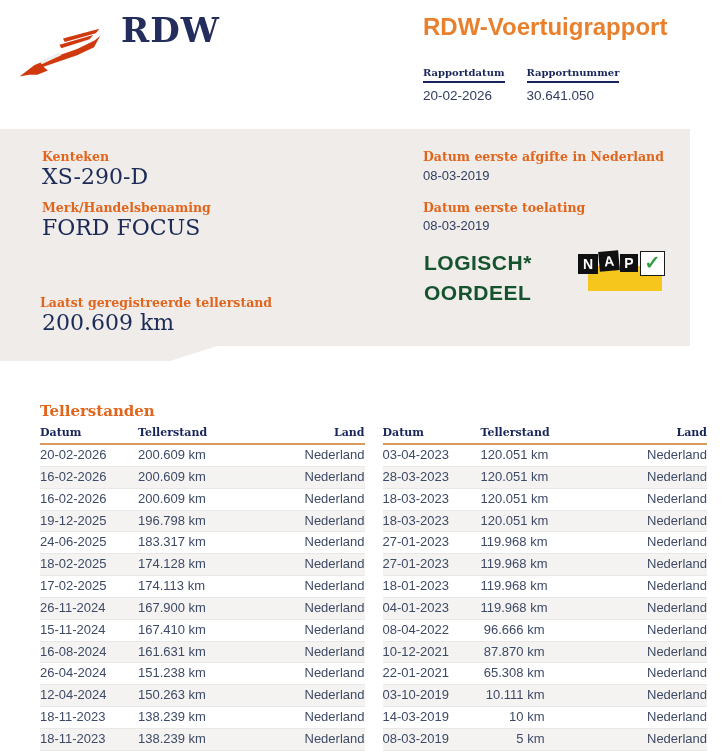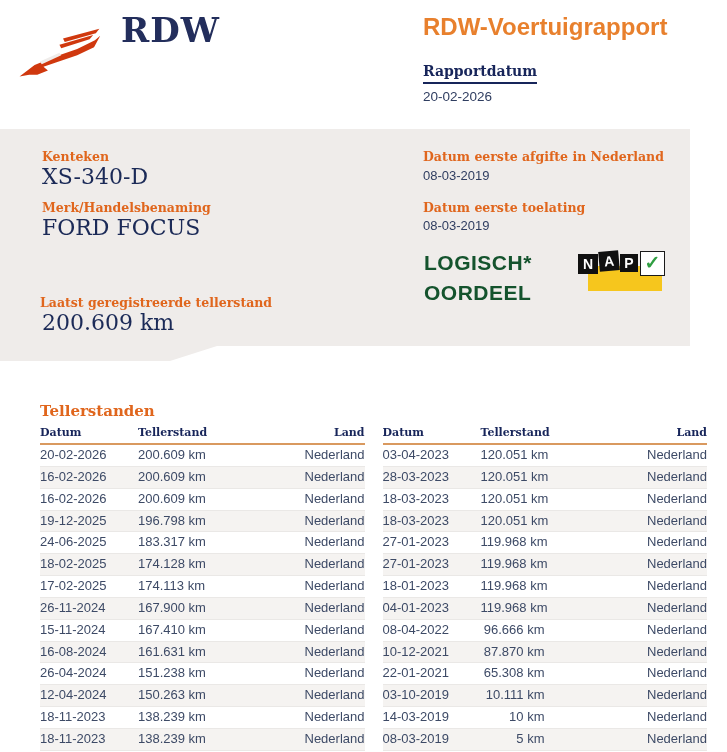--- a/index.html
+++ b/index.html
@@ -10,21 +10,21 @@
   .header{position:relative;width:727px;height:129px;background:#fff;}
   .logo{position:absolute;left:8px;top:6px;width:102px;height:80px;}
   .wordmark{position:absolute;left:121px;top:10px;
             font-family:"DejaVu Serif",serif;font-weight:bold;font-size:34px;
             letter-spacing:1px;color:#232e5c;}
   .report-title{position:absolute;left:423px;top:13px;
             font-family:Liberation Sans, sans-serif;font-weight:bold;font-size:24px;
             color:#e8802d;}
   .meta{position:absolute;left:423px;top:62px;display:flex;gap:22px;}
   .meta-label{display:inline-block;font-family:"DejaVu Serif",serif;font-weight:bold;
-            font-size:14px;color:#17255a;border-bottom:2px solid #17255a;
+            font-size:10px;color:#17255a;border-bottom:2px solid #17255a;
             padding-bottom:3px;white-space:nowrap;}
   .meta-value{margin-top:5px;font-size:13.5px;color:#2f3d60;}
 
   
   .panel{position:absolute;left:0;top:129px;width:690px;height:233px;background:#efecea;
          clip-path:polygon(0 0,690px 0,690px 217px,217px 217px,170px 232px,0 232px);}
   .lbl{position:absolute;font-family:"DejaVu Serif",serif;font-weight:bold;
        font-size:12.5px;color:#e0661d;white-space:nowrap;}
   .val-big{position:absolute;font-family:"DejaVu Serif",serif;font-size:22px;
        color:#1b2a57;white-space:nowrap;}
@@ -79,26 +79,30 @@
     <polygon fill="#d0380e" points="13,77 30,64 52,55 78,46 98,36 104,31 97,44 78,53 54,61 40,66 45,70 33,75 24,75"></polygon>
     <polygon fill="#efecea" points="36,60 58,50 60,53 38,63"></polygon>
   </svg>
   <div class="wordmark">RDW</div>
   <div class="report-title">RDW-Voertuigrapport</div>
   <div class="meta">
     <div>
       <span class="meta-label">Rapportdatum</span>
       <div class="meta-value">20-02-2026</div>
     </div>
+    <div>
+      <span class="meta-label">Rapportnummer</span>
+      <div class="meta-value">30.641.050</div>
+    </div>
   </div>
 </div>
 
 <div class="panel">
   <div class="lbl lbl-kenteken">Kenteken</div>
-  <div class="val-big val-kenteken">XS-340-D</div>
+  <div class="val-big val-kenteken">XS-290-D</div>
 
   <div class="lbl lbl-merk">Merk/Handelsbenaming</div>
   <div class="val-big val-merk">FORD FOCUS</div>
 
   <div class="lbl lbl-teller">Laatst geregistreerde tellerstand</div>
   <div class="val-big val-teller">200.609 km</div>
 
   <div class="lbl lbl-afgifte">Datum eerste afgifte in Nederland</div>
   <div class="val-small val-afgifte">08-03-2019</div>
 

